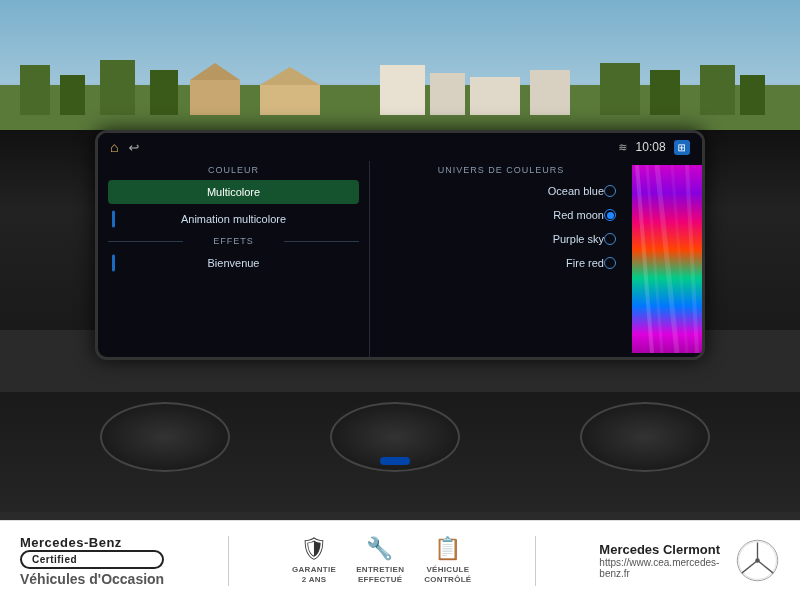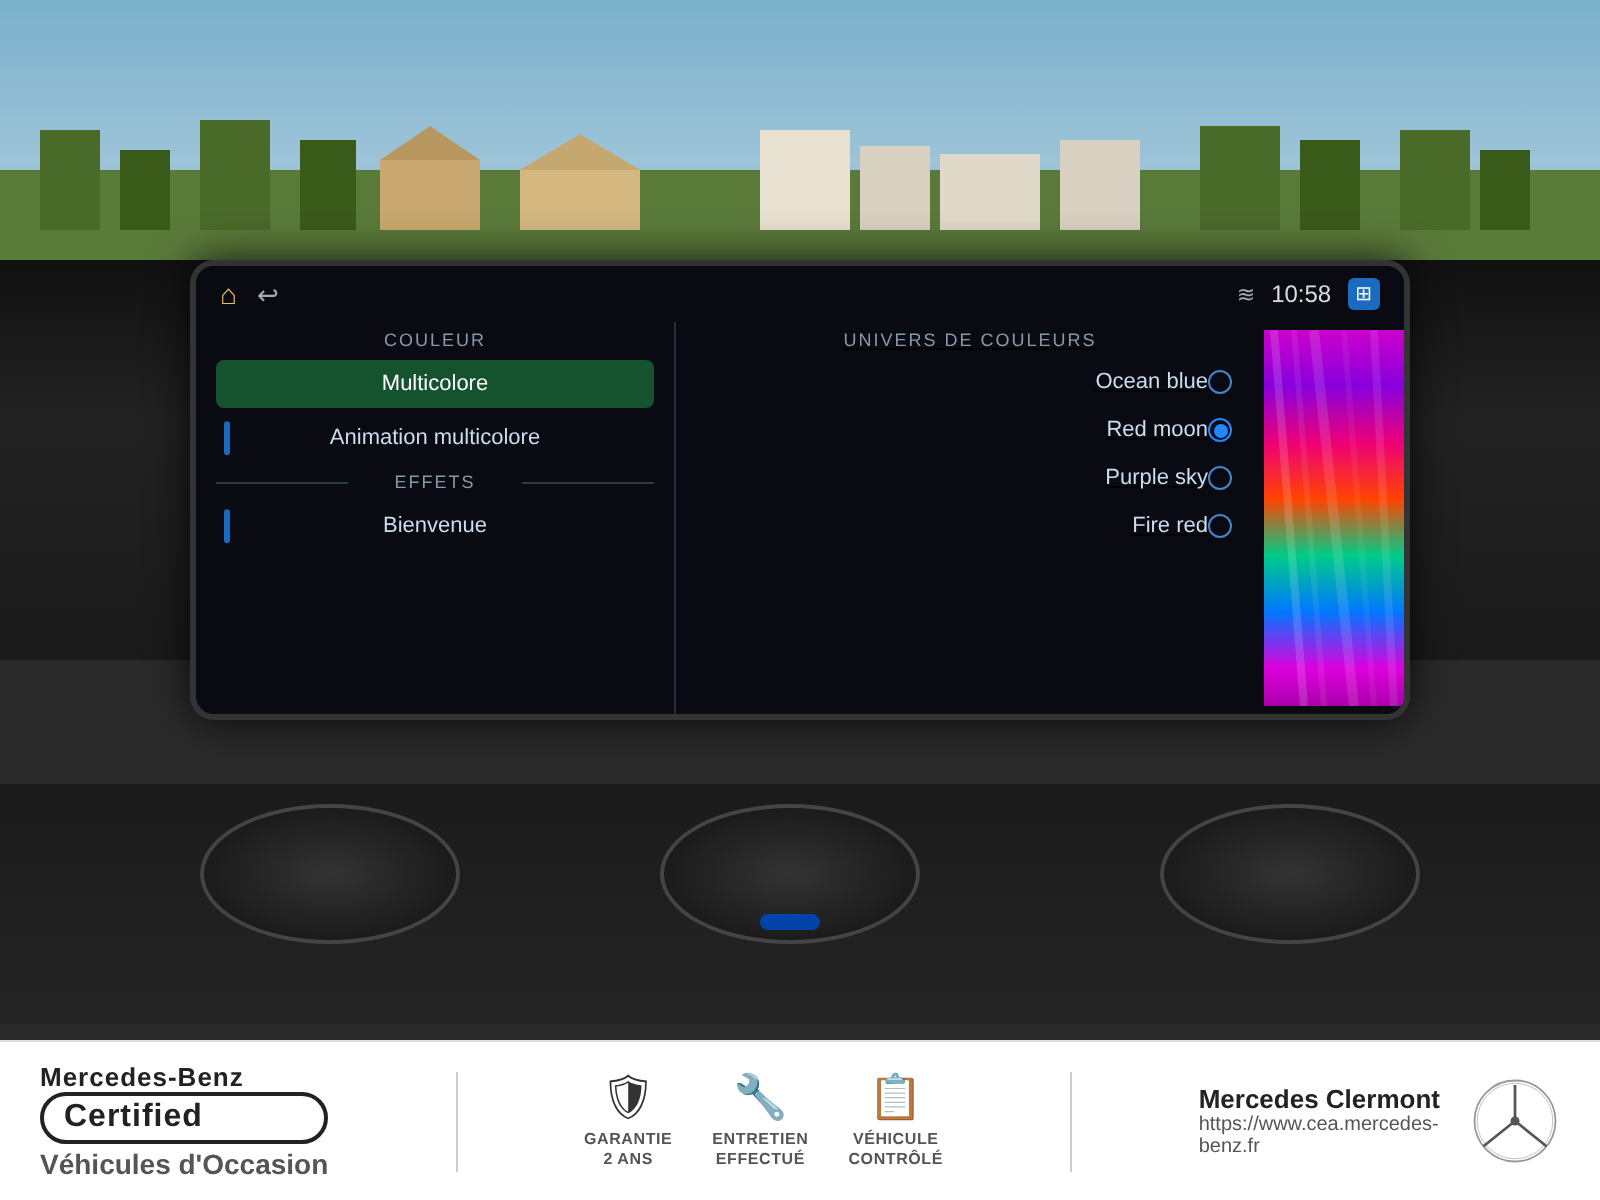--- a/index.html
+++ b/index.html
@@ -82,21 +82,21 @@
 
     
     .main-content {
       display: flex;
       flex: 1;
       padding: 0;
     }
 
     
     .left-panel {
-      width: 240px;
+      width: 272px;
       padding: 4px 10px;
       border-right: 1px solid #2a2a3a;
     }
 
     .section-label {
       color: #8899aa;
       font-size: 9px;
       text-align: center;
       letter-spacing: 1px;
       margin-bottom: 5px;
@@ -161,21 +161,20 @@
     
     .right-panel {
       flex: 1;
       display: flex;
       padding: 4px 0;
     }
 
     .options-list {
       flex: 1;
       padding: 0 8px;
-      text-decoration: underline;
     }
 
     .options-section-label {
       color: #8899aa;
       font-size: 9px;
       text-align: center;
       letter-spacing: 1px;
       margin-bottom: 5px;
       text-transform: uppercase;
     }
@@ -276,21 +275,21 @@
       font-size: 13px;
       font-weight: bold;
       color: #222;
       letter-spacing: 0.5px;
     }
 
     .certified-badge {
       border: 2px solid #222;
       border-radius: 20px;
       padding: 2px 10px;
-      font-size: 16px;
+      font-size: 10px;
       font-weight: bold;
       color: #222;
       letter-spacing: 0.5px;
     }
 
     .vehicules-text {
       font-size: 14px;
       color: #555;
       margin-top: 2px;
       font-weight: bold;
@@ -413,21 +412,21 @@
 <div class="screen-container">
   <div class="screen">
 
     <div class="top-bar">
       <div class="top-bar-left">
         <span class="home-icon">⌂</span>
         <span class="back-icon">↩</span>
       </div>
       <div class="top-bar-right">
         <span style="color:#aaa;font-size:11px;">≋</span>
-        <span class="time-display">10:58</span>
+        <span class="time-display">10:08</span>
         <span class="menu-icon-box">⊞</span>
       </div>
     </div>
 
     <div class="main-content">
 
       <div class="left-panel">
         <div class="section-label">COULEUR</div>
 
         <div class="menu-item active">Multicolore</div>

